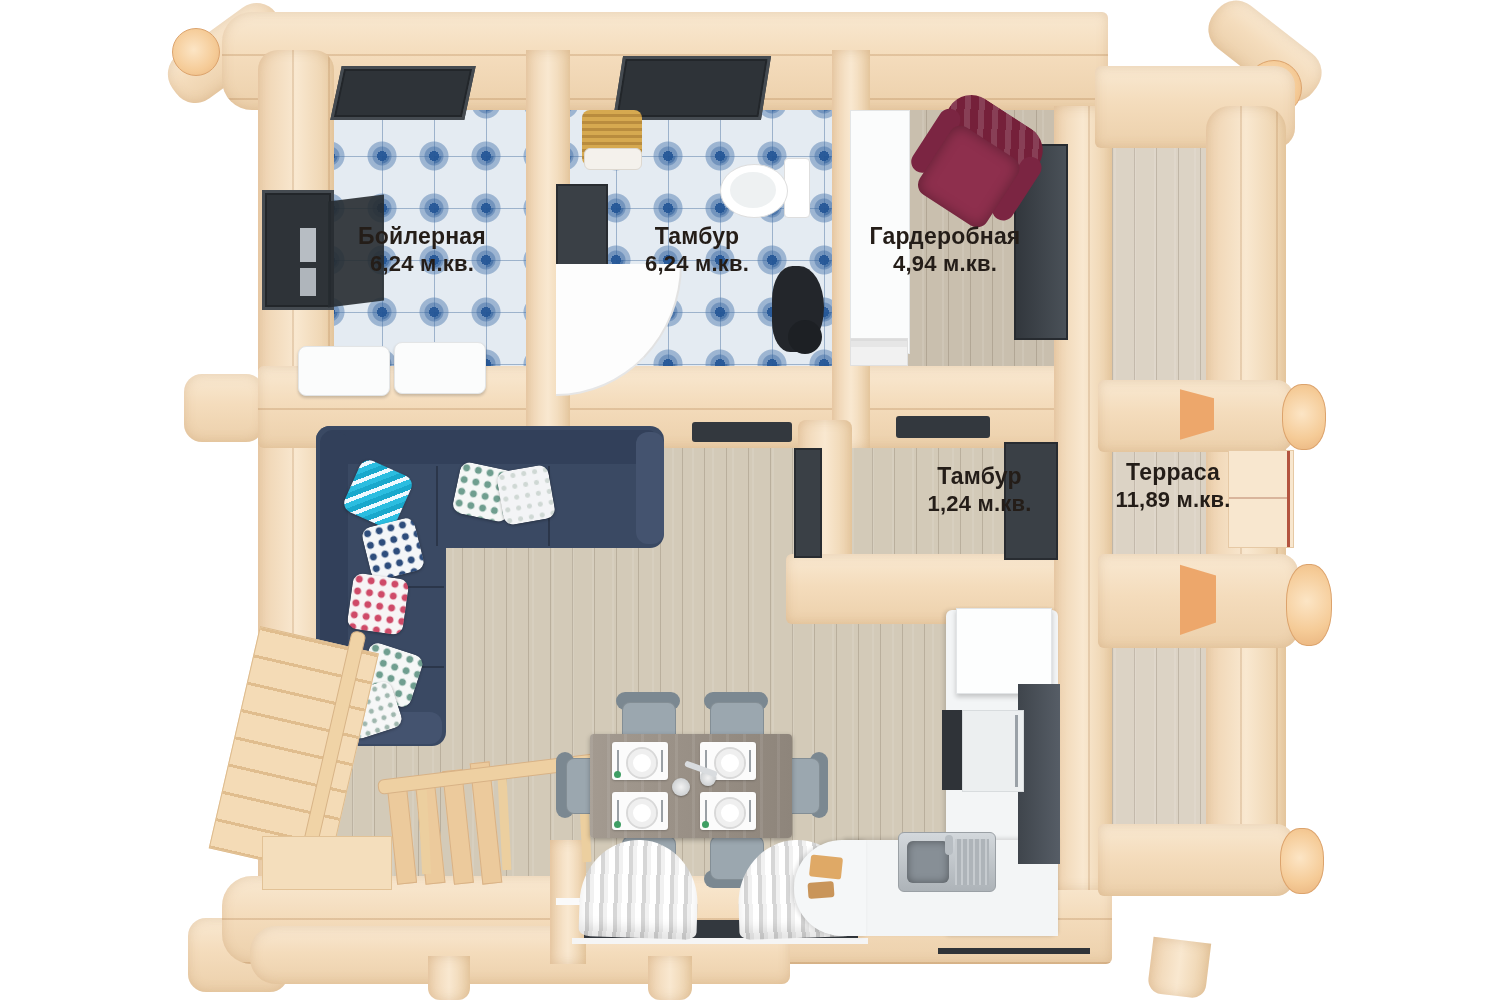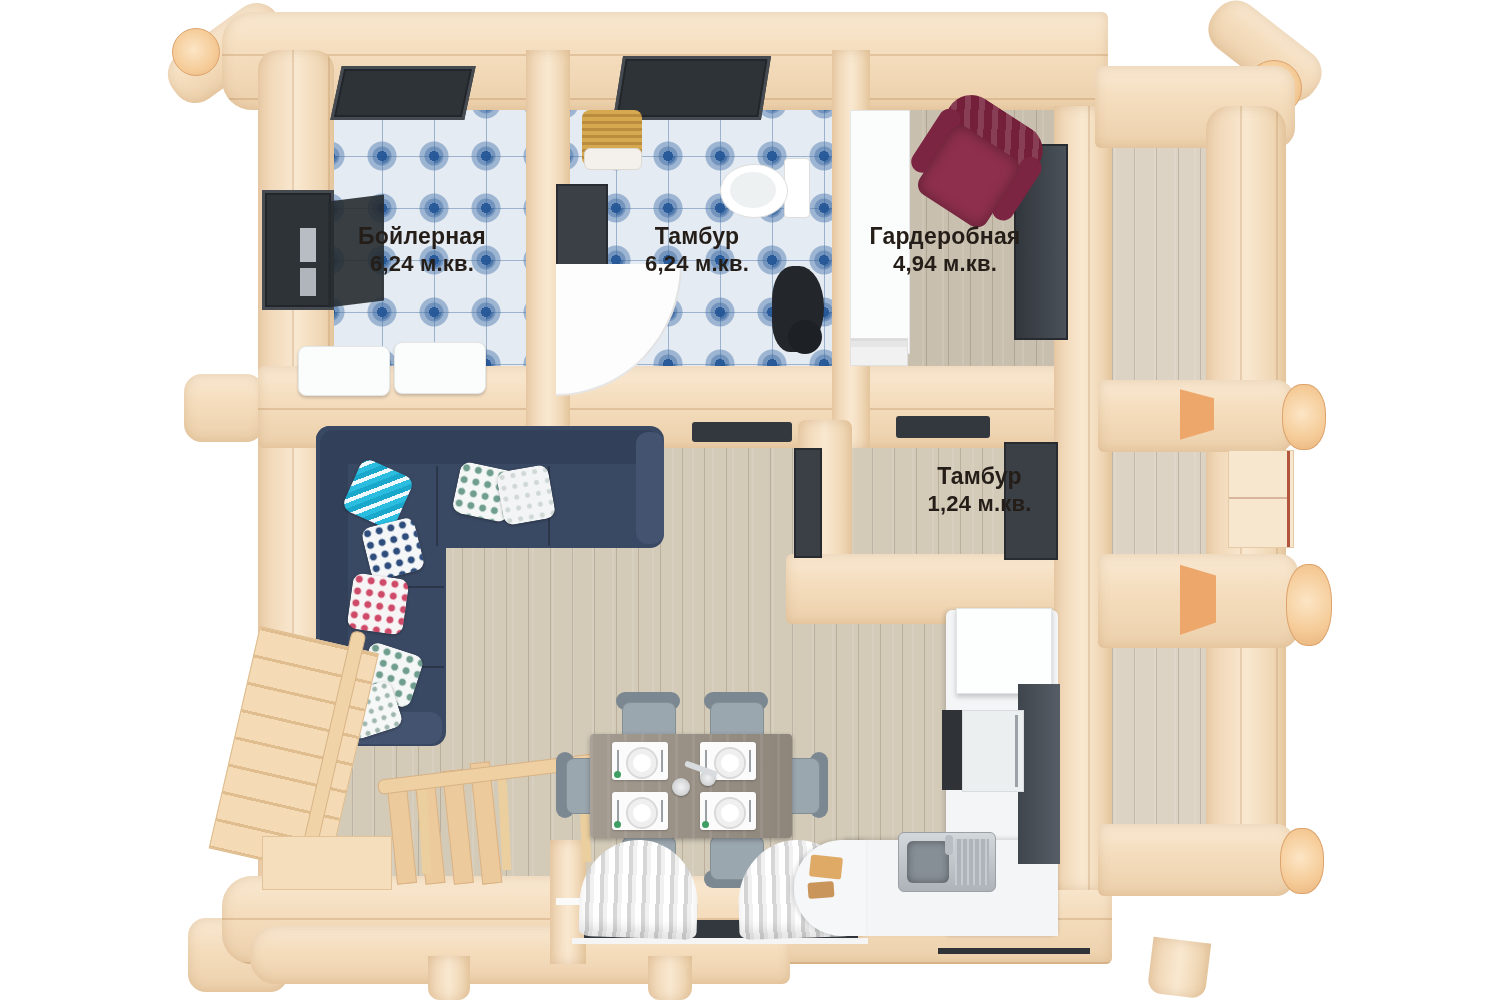--- a/index.html
+++ b/index.html
@@ -263,14 +263,18 @@
     <div class="area">6,24 м.кв.</div>
   </div>
   <div class="abs label" style="left:840px;top:222px;width:210px;">
     <div>Гардеробная</div>
     <div class="area">4,94 м.кв.</div>
   </div>
   <div class="abs label" style="left:882px;top:462px;width:195px;">
     <div>Тамбур</div>
     <div class="area">1,24 м.кв.</div>
   </div>
+  <div class="abs label" style="left:1068px;top:458px;width:210px;">
+    <div>Терраса</div>
+    <div class="area">11,89 м.кв.</div>
+  </div>
 
 </div>
 
 </body></html>

